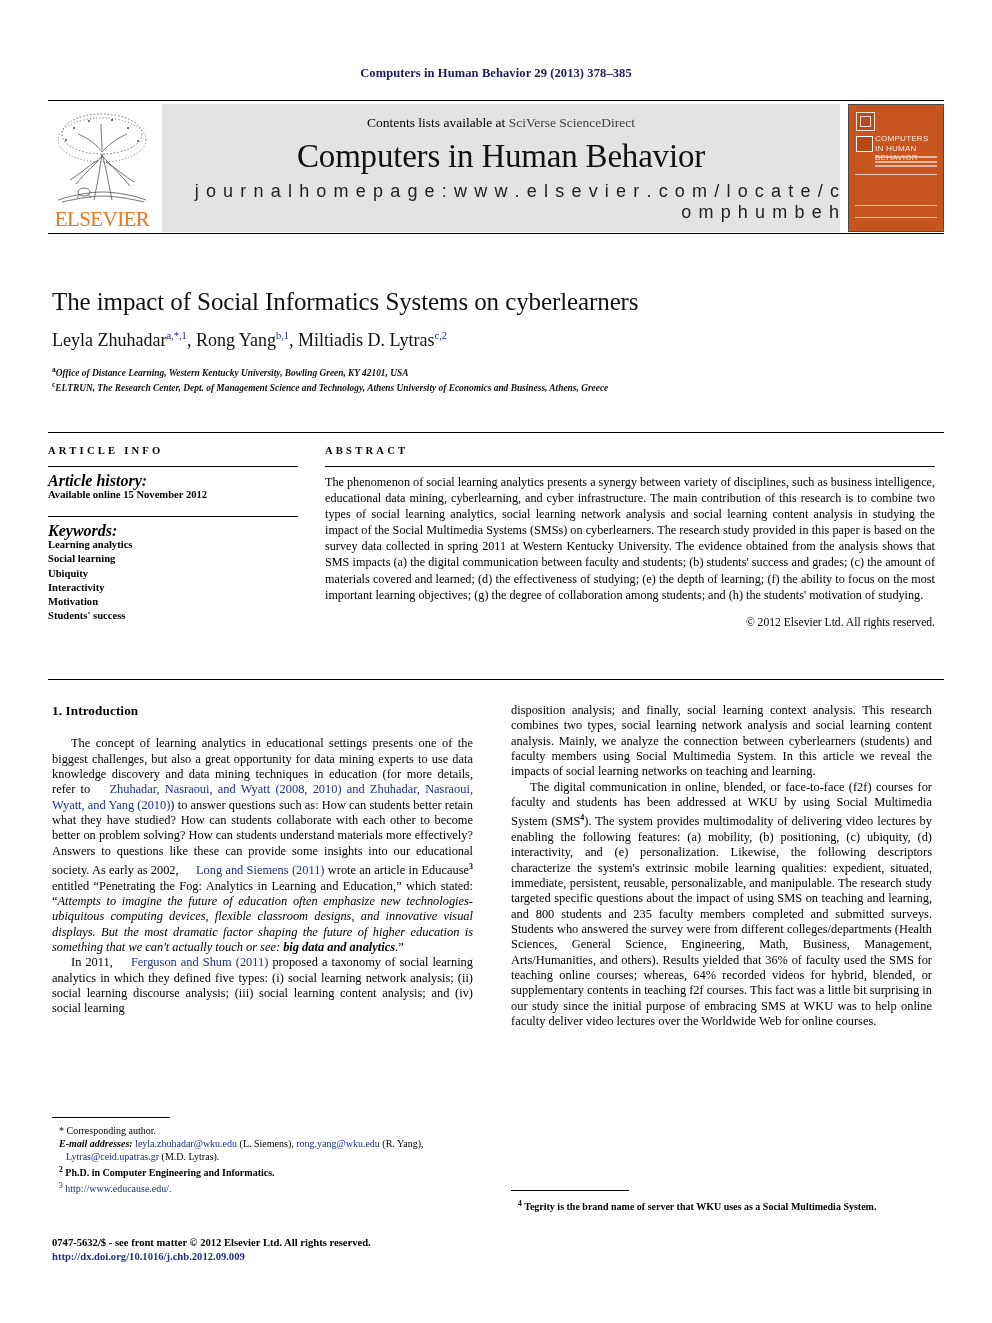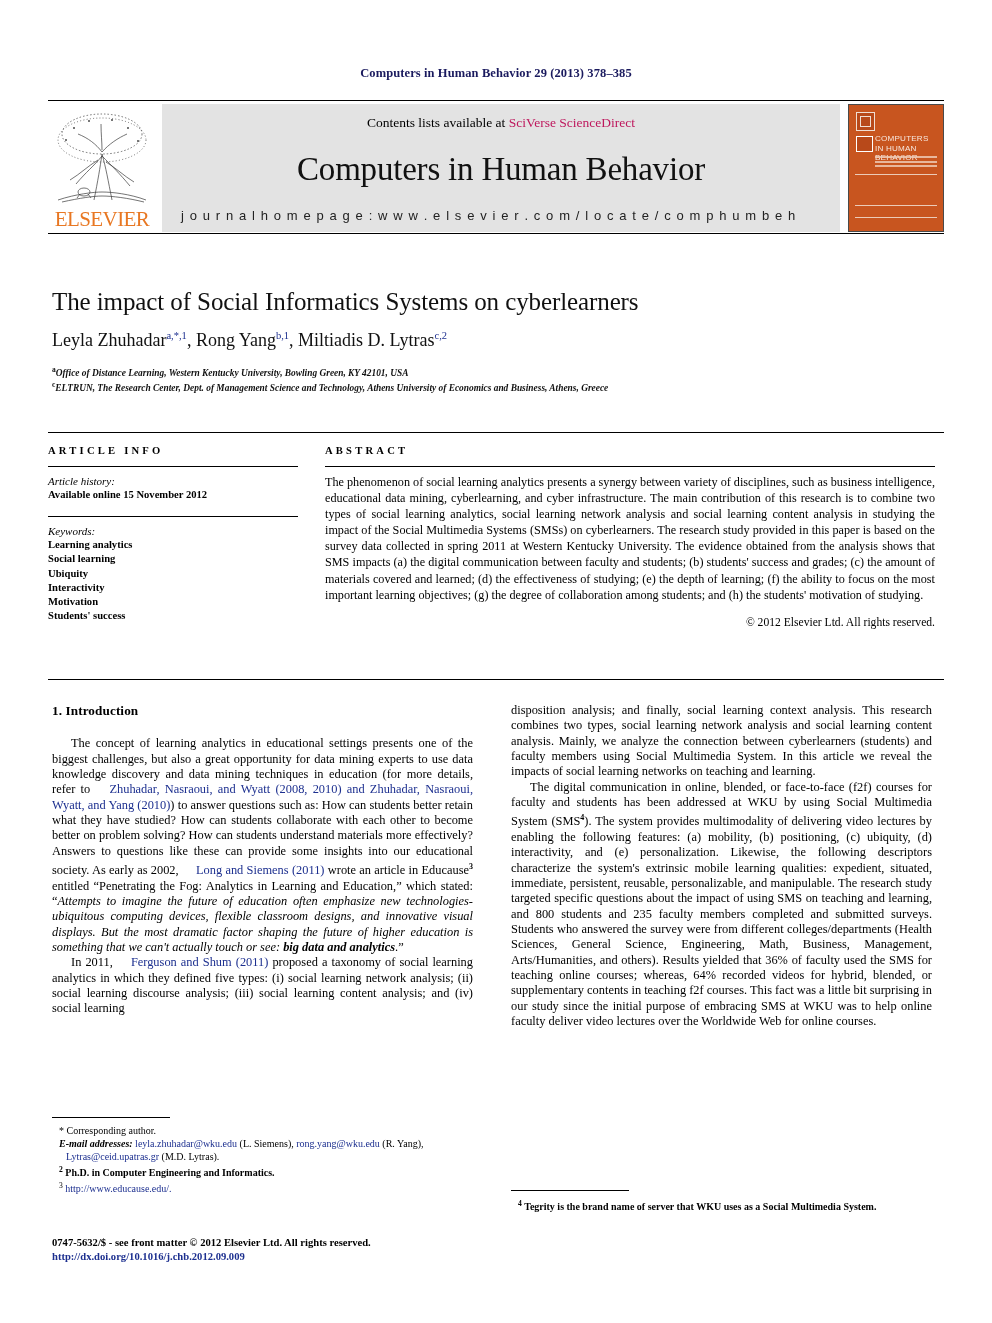--- a/index.html
+++ b/index.html
@@ -82,31 +82,31 @@
     justify-content: space-between;
     padding: 11px 0 9px 0;
     box-sizing: border-box;
   }
   .contents-line {
     text-align: center;
     font-size: 13.5px;
     font-family: "Liberation Serif", serif;
     color: #000;
   }
-  .contents-line .sd { color: #be185d; }
+  .contents-line .sd { color: #404040; }
   .journal-name {
     text-align: center;
     font-size: 33px;
     font-family: "Liberation Serif", serif;
     letter-spacing: -0.2px;
     color: #111;
   }
   .homepage-line {
-    text-align: left;
-    font-size: 13px;
+    text-align: right;
+    font-size: 18px;
     font-family: "Liberation Sans", sans-serif;
     letter-spacing: 1.1px;
     color: #222;
     margin-left: 19px;
   }
   .cover-thumb {
     flex: 0 0 96px;
     width: 96px;
     border: 1px solid #4a4a4a;
     background: #c8551f;
@@ -220,22 +220,22 @@
   .sect-head {
     font-family: "Liberation Serif", serif;
     font-weight: bold;
     font-size: 10.6px;
     letter-spacing: 3.2px;
     margin-bottom: 10px;
   }
   .hr-thin { border-top: 1px solid #000; margin: 0 0 7px 0; }
   .meta-label {
     font-style: italic;
-    font-weight: normal;
-    font-size: 11px;
+    font-weight: bold;
+    font-size: 16px;
     line-height: 14px;
   }
   .meta-text {
     font-size: 10.6px;
     line-height: 14px;
     font-weight: bold;
   }
   .kw-block { margin-top: 14px; }
   .kw-list {
     font-size: 10.6px;

